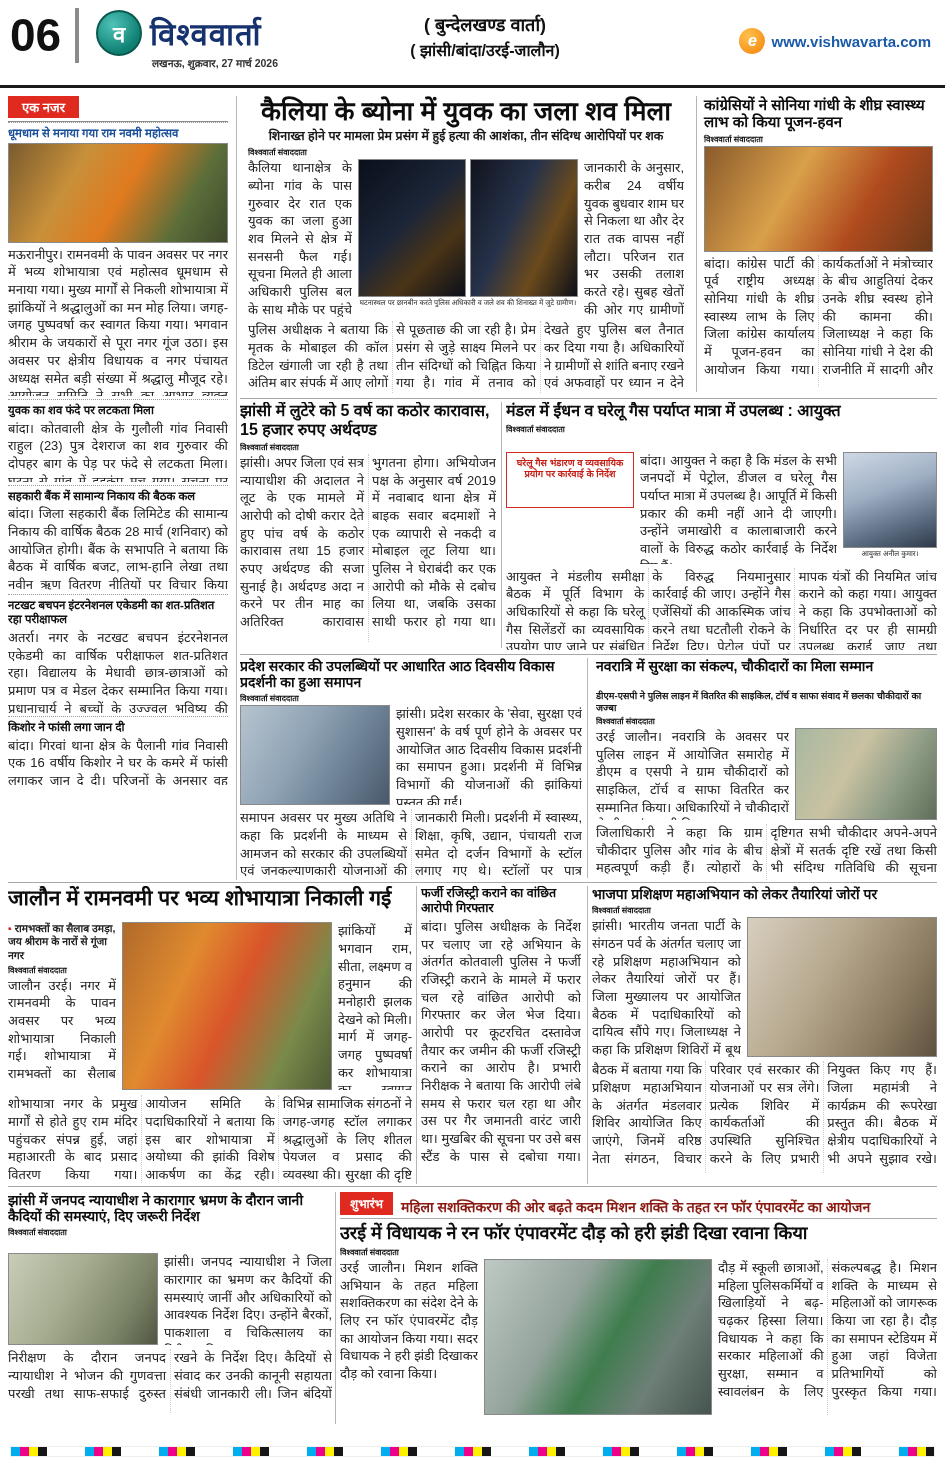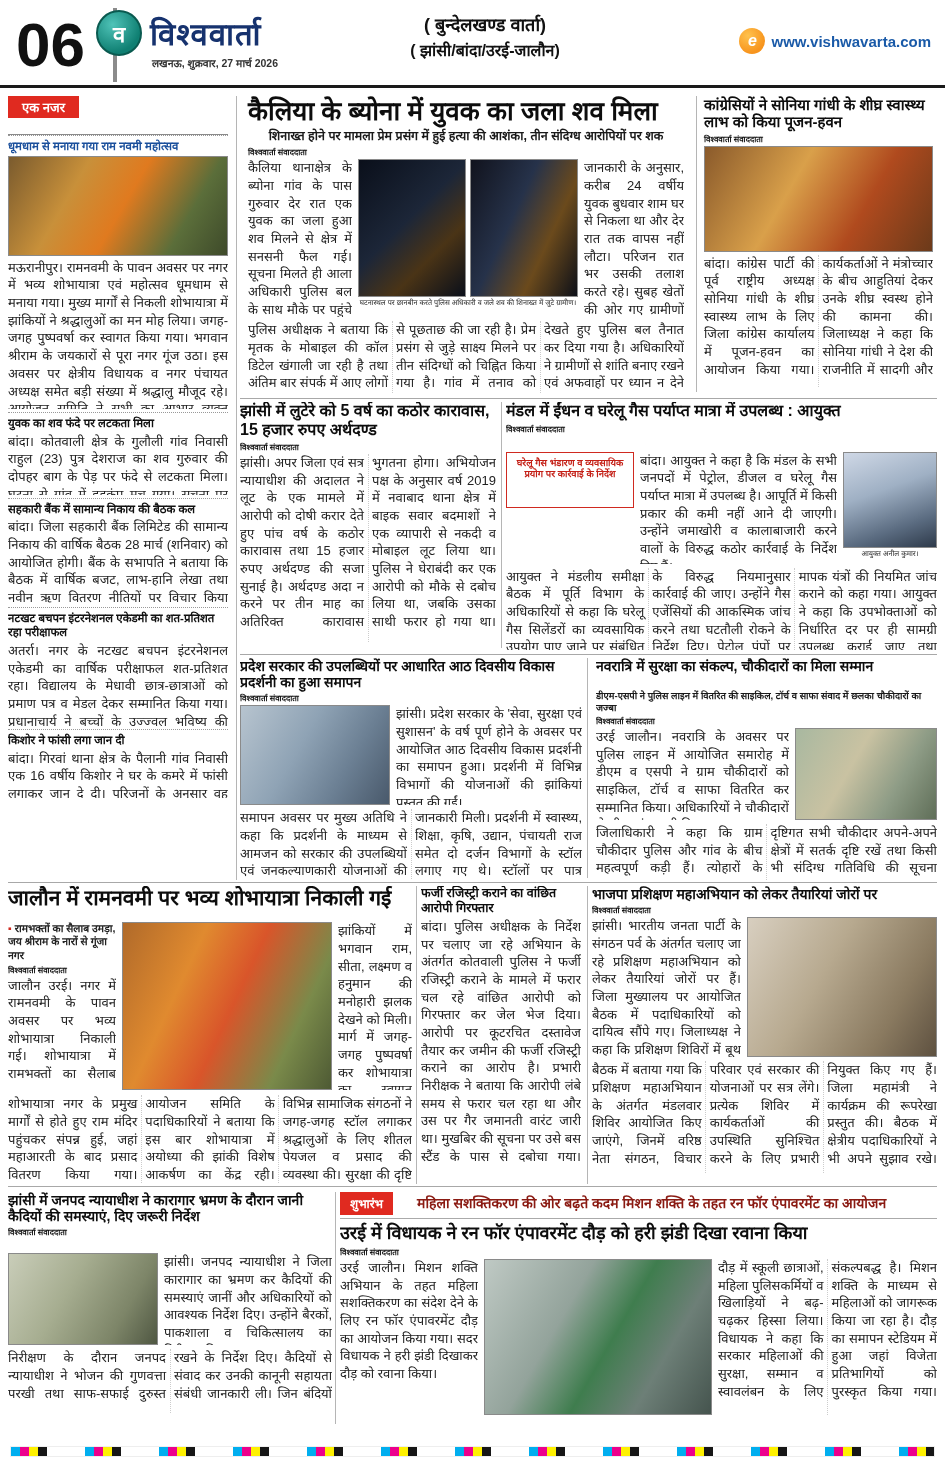--- a/index.html
+++ b/index.html
@@ -1,21 +1,21 @@
 <!DOCTYPE html>
 <html><head>
 <meta charset="utf-8">
 <style>
   *{margin:0;padding:0;box-sizing:border-box}
   html,body{background:#fff}
   body{font-family:"Liberation Sans","DejaVu Sans",sans-serif;color:#111}
   .page{position:relative;width:945px;height:1473px;background:#fff;overflow:hidden}
   
   .hdr{position:absolute;left:0;top:0;width:945px;height:88px;border-bottom:3px solid #1a1a1a;background:#fff}
-  .pgnum{position:absolute;left:16px;top:8px;font-size:62px;font-weight:bold;line-height:1.2;padding-right:28px;border-right:4px solid #8b8b8b}
+  .pgnum{position:absolute;left:10px;top:8px;font-size:46px;font-weight:bold;line-height:1.2;padding-right:14px;border-right:4px solid #8b8b8b}
   .logo-circle{position:absolute;left:96px;top:10px;width:46px;height:46px;border-radius:50%;
     background:radial-gradient(circle at 35% 30%,#4fc3b8,#0f7f72 70%);color:#fff;display:flex;align-items:center;justify-content:center;
     font-size:22px;font-weight:bold;border:2px solid #0a5a50}
   .masthead{position:absolute;left:150px;top:12px;font-size:31px;font-weight:bold;color:#16326e;letter-spacing:1px}
   .dateline{position:absolute;left:152px;top:56px;font-size:10.5px;color:#333;font-weight:bold}
   .section-box{position:absolute;left:330px;top:12px;width:310px;text-align:center}
   .section-box .l1{font-size:18px;font-weight:bold}
   .section-box .l2{font-size:16px;font-weight:bold;margin-top:3px}
   .site{position:absolute;right:14px;top:28px;display:flex;align-items:center;gap:6px}
   .ecirc{width:26px;height:26px;border-radius:50%;background:radial-gradient(circle at 35% 30%,#ffc24d,#f7941d 70%);
@@ -28,31 +28,31 @@
   .h{font-weight:bold;color:#0d0d0d;line-height:1.16}
   .sub{font-weight:bold;color:#1a1a1a;line-height:1.2}
   .by{font-size:8px;font-weight:bold;color:#111;margin:2px 0}
   .bt{font-size:13px;line-height:1.36;text-align:justify;color:#222;overflow:hidden}
   .c2{column-count:2;column-gap:8px;column-rule:1px dotted #ccc}
   .c3{column-count:3;column-gap:8px;column-rule:1px dotted #ccc}
   .ph{border:1px solid #8a8a8a;overflow:hidden;position:relative}
   .cap{font-size:7.2px;color:#222;text-align:center;margin-top:2px;line-height:1.2}
   
   .sbar{position:absolute;left:8px;top:96px;width:226px;height:784px;overflow:hidden;padding-right:6px}
-  .sb-labelrow{border-bottom:1.5px solid #8a8a8a;padding-bottom:16px}
+  .sb-labelrow{border-bottom:1.5px solid #8a8a8a;padding-bottom:3px}
   .sb-label{background:#e02a20;color:#fff;font-weight:bold;font-size:13px;padding:2px 14px;display:inline-block}
   .sb-story{border-top:1px dotted #999;padding:4px 0 3px}
   .sb-story:first-of-type{border-top:none}
   .sb-h{font-size:11.5px;font-weight:bold;line-height:1.2;margin-bottom:2px}
   .blue{color:#1a4f9c}
   
   .art{position:absolute;overflow:hidden}
   .row{display:flex;gap:6px}
   .redbox{border:1.5px solid #d02a20;color:#c41f16;font-weight:bold;font-size:9.5px;line-height:1.25;padding:4px;text-align:center}
-  .strip{display:flex;align-items:center;gap:24px;border-bottom:1px solid #aaa;padding-bottom:3px}
+  .strip{display:flex;align-items:flex-end;gap:8px;border-bottom:1px solid #aaa;padding-bottom:3px}
   .striplabel{background:#e02a20;color:#fff;font-weight:bold;font-size:12px;padding:3px 10px;white-space:nowrap}
   .striphead{color:#8a1a12;font-weight:bold;font-size:14px;line-height:1.1}
   .lead{font-size:10.5px;font-weight:bold;color:#222;line-height:1.25}
   .lead::before{content:"▪ ";color:#d02a20}
   .regmarks{position:absolute;left:10px;top:1446px;width:925px;height:11px;
     background:repeating-linear-gradient(90deg,#00aeef 0 9px,#ec008c 9px 18px,#fff100 18px 27px,#161616 27px 36px,#ffffff 36px 74px);
     border:1px solid #eee}
 </style>
 </head>
 <body>
@@ -107,21 +107,21 @@
       <div class="sb-h">नटखट बचपन इंटरनेशनल एकेडमी का शत-प्रतिशत रहा परीक्षाफल</div>
       <div class="bt" style="height:84px">अतर्रा। नगर के नटखट बचपन इंटरनेशनल एकेडमी का वार्षिक परीक्षाफल शत-प्रतिशत रहा। विद्यालय के मेधावी छात्र-छात्राओं को प्रमाण पत्र व मेडल देकर सम्मानित किया गया। प्रधानाचार्य ने बच्चों के उज्ज्वल भविष्य की कामना करते हुए अभिभावकों का आभार जताया। विद्यालय प्रबंधन ने शिक्षकों के परिश्रम की सराहना की और आगामी सत्र में और बेहतर परिणाम देने का संकल्प लिया। समारोह में बड़ी संख्या में अभिभावक उपस्थित रहे।</div>
     </div>
     <div class="sb-story">
       <div class="sb-h">किशोर ने फांसी लगा जान दी</div>
       <div class="bt" style="height:48px">बांदा। गिरवां थाना क्षेत्र के पैलानी गांव निवासी एक 16 वर्षीय किशोर ने घर के कमरे में फांसी लगाकर जान दे दी। परिजनों के अनुसार वह मोबाइल को लेकर हुई डांट से नाराज था। पुलिस ने शव पोस्टमार्टम के लिए भेजकर जांच शुरू कर दी है।</div>
     </div>
   </aside>
 
   <article class="art" style="left:240px;top:96px;width:452px;height:298px;padding:0 8px">
-    <div class="h" style="font-size:26px;">कैलिया के ब्योना में युवक का जला शव मिला</div>
+    <div class="h" style="font-size:26px;text-align:center">कैलिया के ब्योना में युवक का जला शव मिला</div>
     <div class="sub" style="font-size:12.5px;text-align:center;margin-top:3px">शिनाख्त होने पर मामला प्रेम प्रसंग में हुई हत्या की आशंका, तीन संदिग्ध आरोपियों पर शक</div>
     <div class="by">विश्ववार्ता संवाददाता</div>
     <div class="row" style="height:158px">
       <div class="bt" style="width:104px;height:158px">कैलिया थानाक्षेत्र के ब्योना गांव के पास गुरुवार देर रात एक युवक का जला हुआ शव मिलने से क्षेत्र में सनसनी फैल गई। सूचना मिलते ही आला अधिकारी पुलिस बल के साथ मौके पर पहुंचे और फोरेंसिक टीम ने साक्ष्य जुटाए। शव की शिनाख्त होने पर परिजनों ने प्रेम प्रसंग में हत्या की आशंका जताई है। पुलिस ने तीन संदिग्धों को हिरासत में लेकर पूछताछ शुरू कर दी है। देर रात तक पुलिस टीमें आसपास के गांवों में दबिश देती रहीं।</div>
       <div style="width:220px">
         <div class="row" style="gap:4px">
           <div class="ph" style="width:108px;height:138px;background:linear-gradient(135deg,#0a0f1a,#1c2638 45%,#4a3416 70%,#0a0f1a)"></div>
           <div class="ph" style="width:108px;height:138px;background:linear-gradient(115deg,#11131d,#26324a 40%,#6b4a1c 68%,#0d1018)"></div>
         </div>
         <div class="cap">घटनास्थल पर छानबीन करते पुलिस अधिकारी व जले शव की शिनाख्त में जुटे ग्रामीण।</div>

